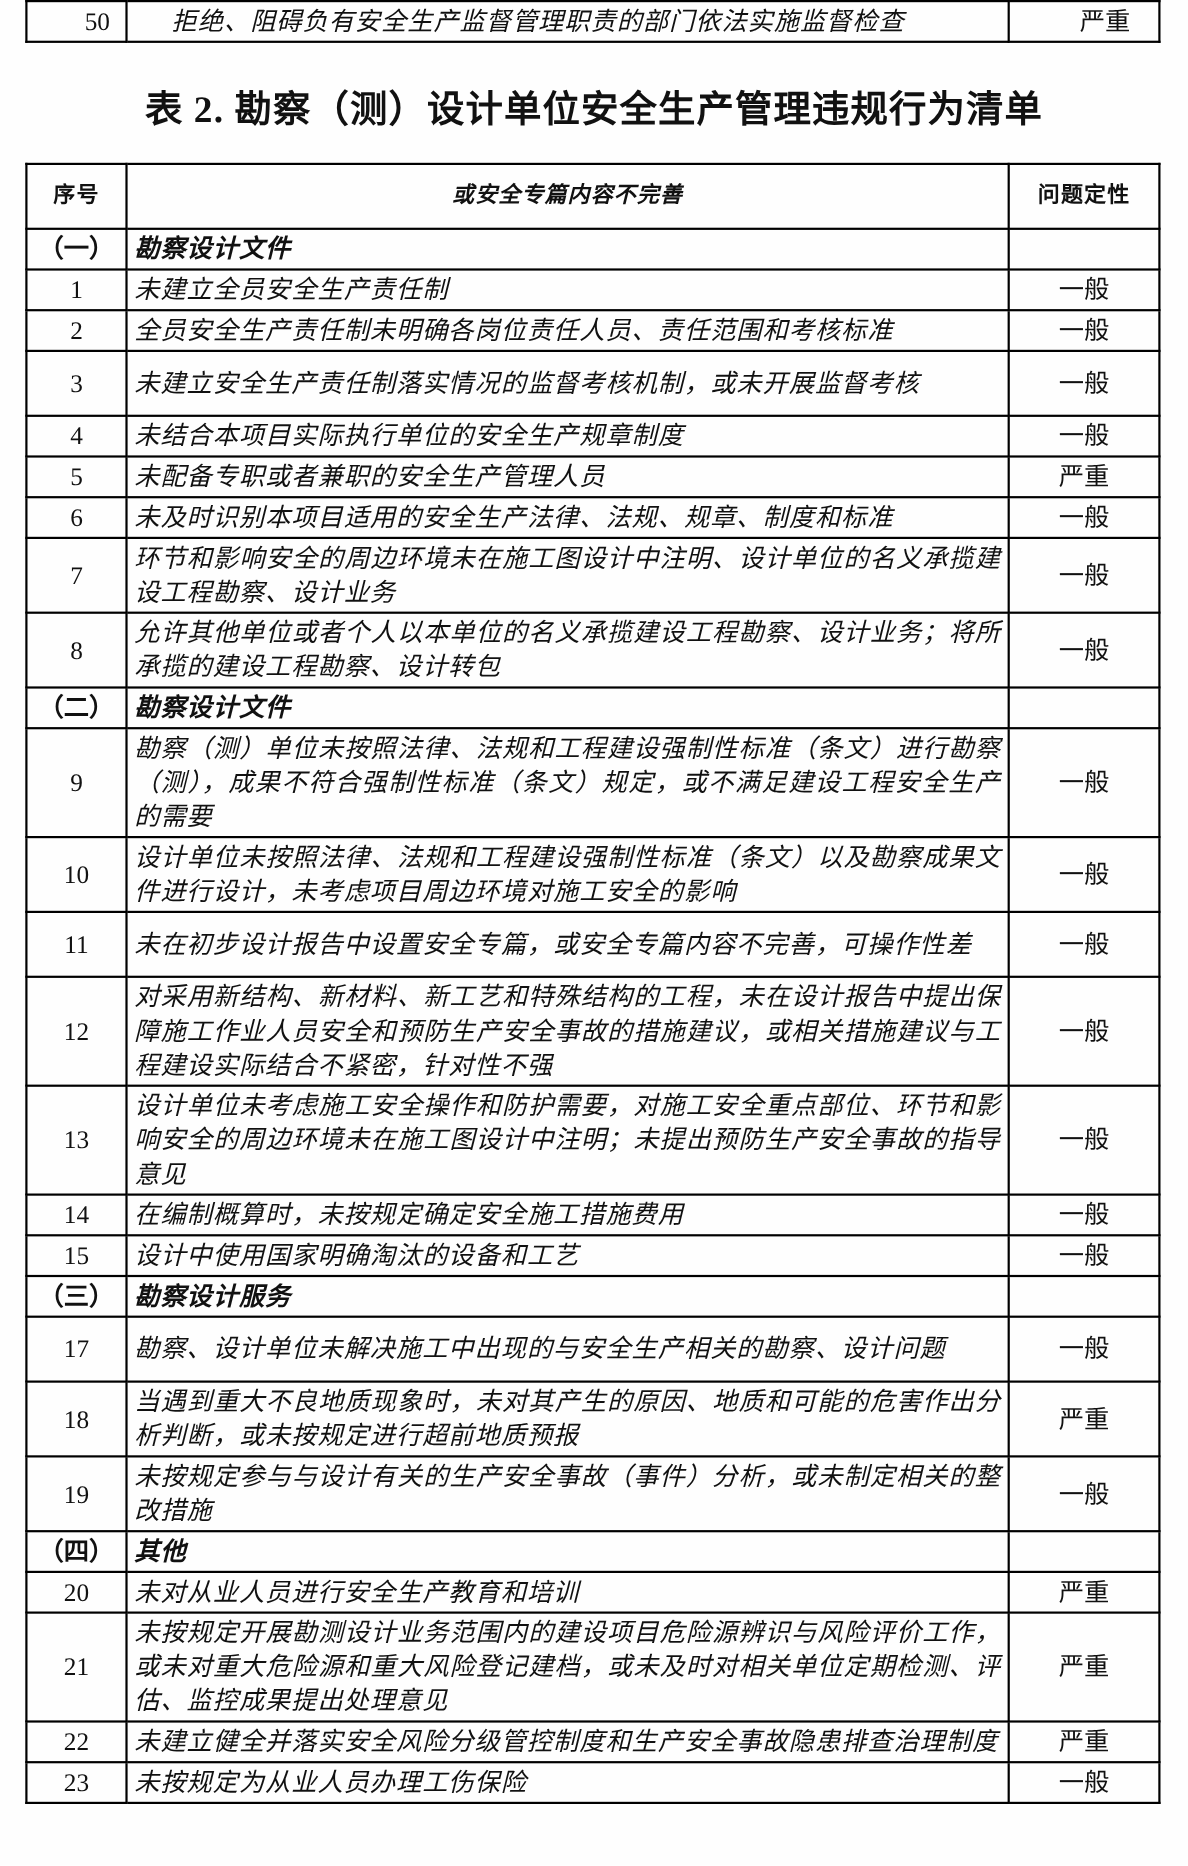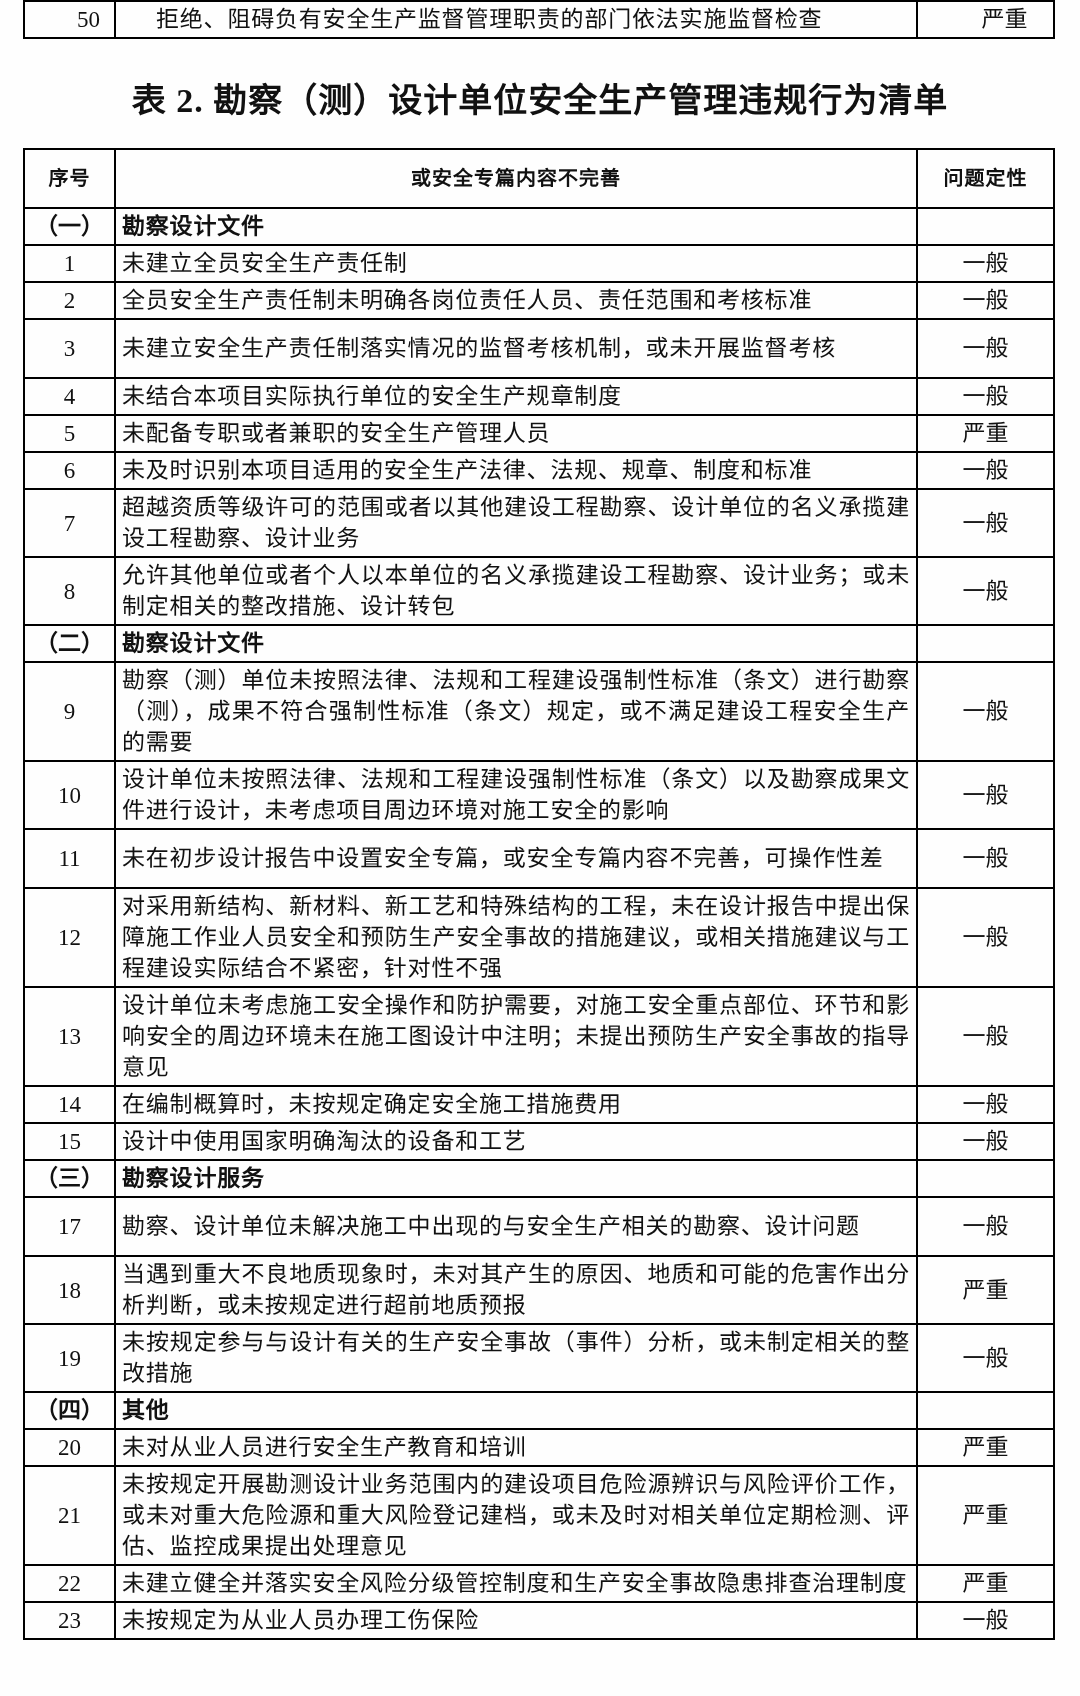--- a/index.html
+++ b/index.html
@@ -34,20 +34,21 @@
     word-break: break-all;
     overflow: hidden;
   }
   .col-num, .col-severity {
     text-align: center;
     padding: 2px 2px;
   }
   .col-behavior {
     text-align: justify;
     letter-spacing: 0.8px;
+    font-style: italic;
   }
   
   .top-table td { height: 31px; padding-left: 40px; }
   
   .doc-title {
     margin: 42px 0 27px 0;
     text-align: center;
     font-size: 34px;
     line-height: 40px;
     font-weight: bold;
@@ -135,26 +136,26 @@
           <td class="col-behavior">未配备专职或者兼职的安全生产管理人员</td>
           <td class="col-severity">严重</td>
         </tr>
         <tr class="item">
           <td class="col-num">6</td>
           <td class="col-behavior">未及时识别本项目适用的安全生产法律、法规、规章、制度和标准</td>
           <td class="col-severity">一般</td>
         </tr>
         <tr class="item">
           <td class="col-num">7</td>
-          <td class="col-behavior">超越资质等级许可的范围或者以其他建设工程勘察、设计单位的名义承揽建设工程勘察、设计业务</td>
+          <td class="col-behavior">环节和影响安全的周边环境未在施工图设计中注明、设计单位的名义承揽建设工程勘察、设计业务</td>
           <td class="col-severity">一般</td>
         </tr>
         <tr class="item">
           <td class="col-num">8</td>
-          <td class="col-behavior">允许其他单位或者个人以本单位的名义承揽建设工程勘察、设计业务；或未制定相关的整改措施、设计转包</td>
+          <td class="col-behavior">允许其他单位或者个人以本单位的名义承揽建设工程勘察、设计业务；将所承揽的建设工程勘察、设计转包</td>
           <td class="col-severity">一般</td>
         </tr>
         <tr class="section">
           <td class="col-num">（二）</td>
           <td class="col-behavior">勘察设计文件</td>
           <td class="col-severity"></td>
         </tr>
         <tr class="item">
           <td class="col-num">9</td>
           <td class="col-behavior">勘察（测）单位未按照法律、法规和工程建设强制性标准（条文）进行勘察（测），成果不符合强制性标准（条文）规定，或不满足建设工程安全生产的需要</td>

